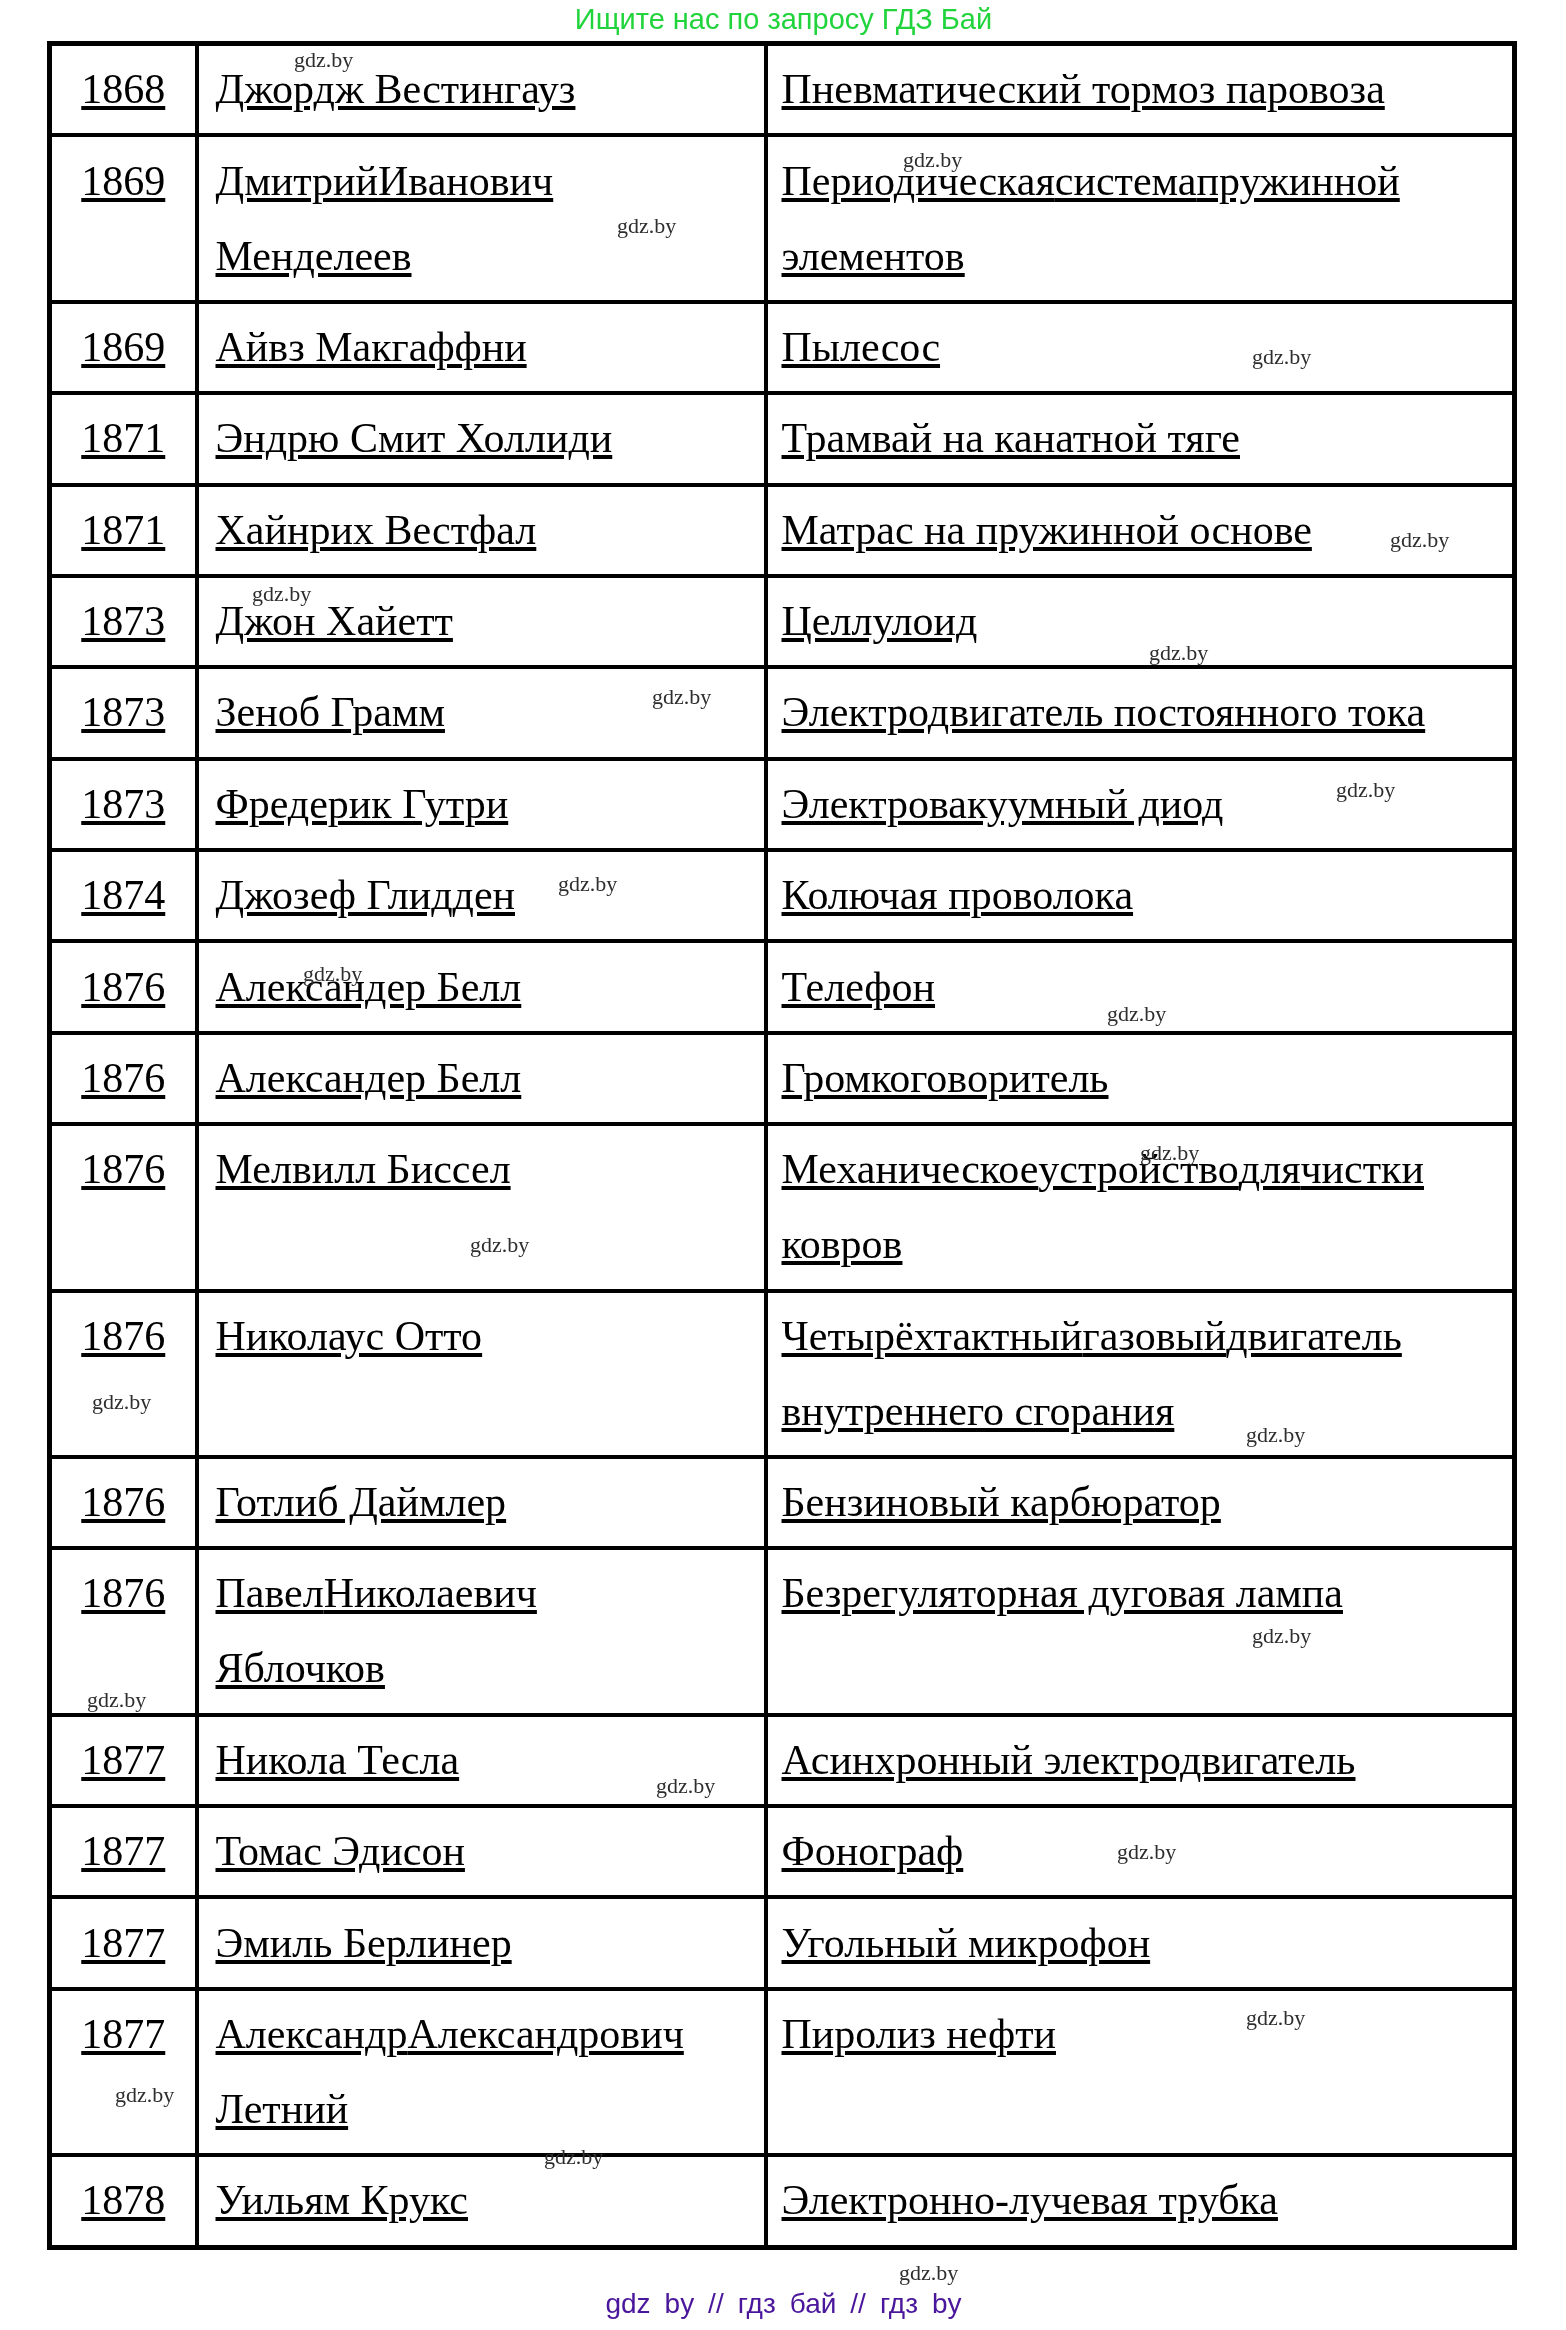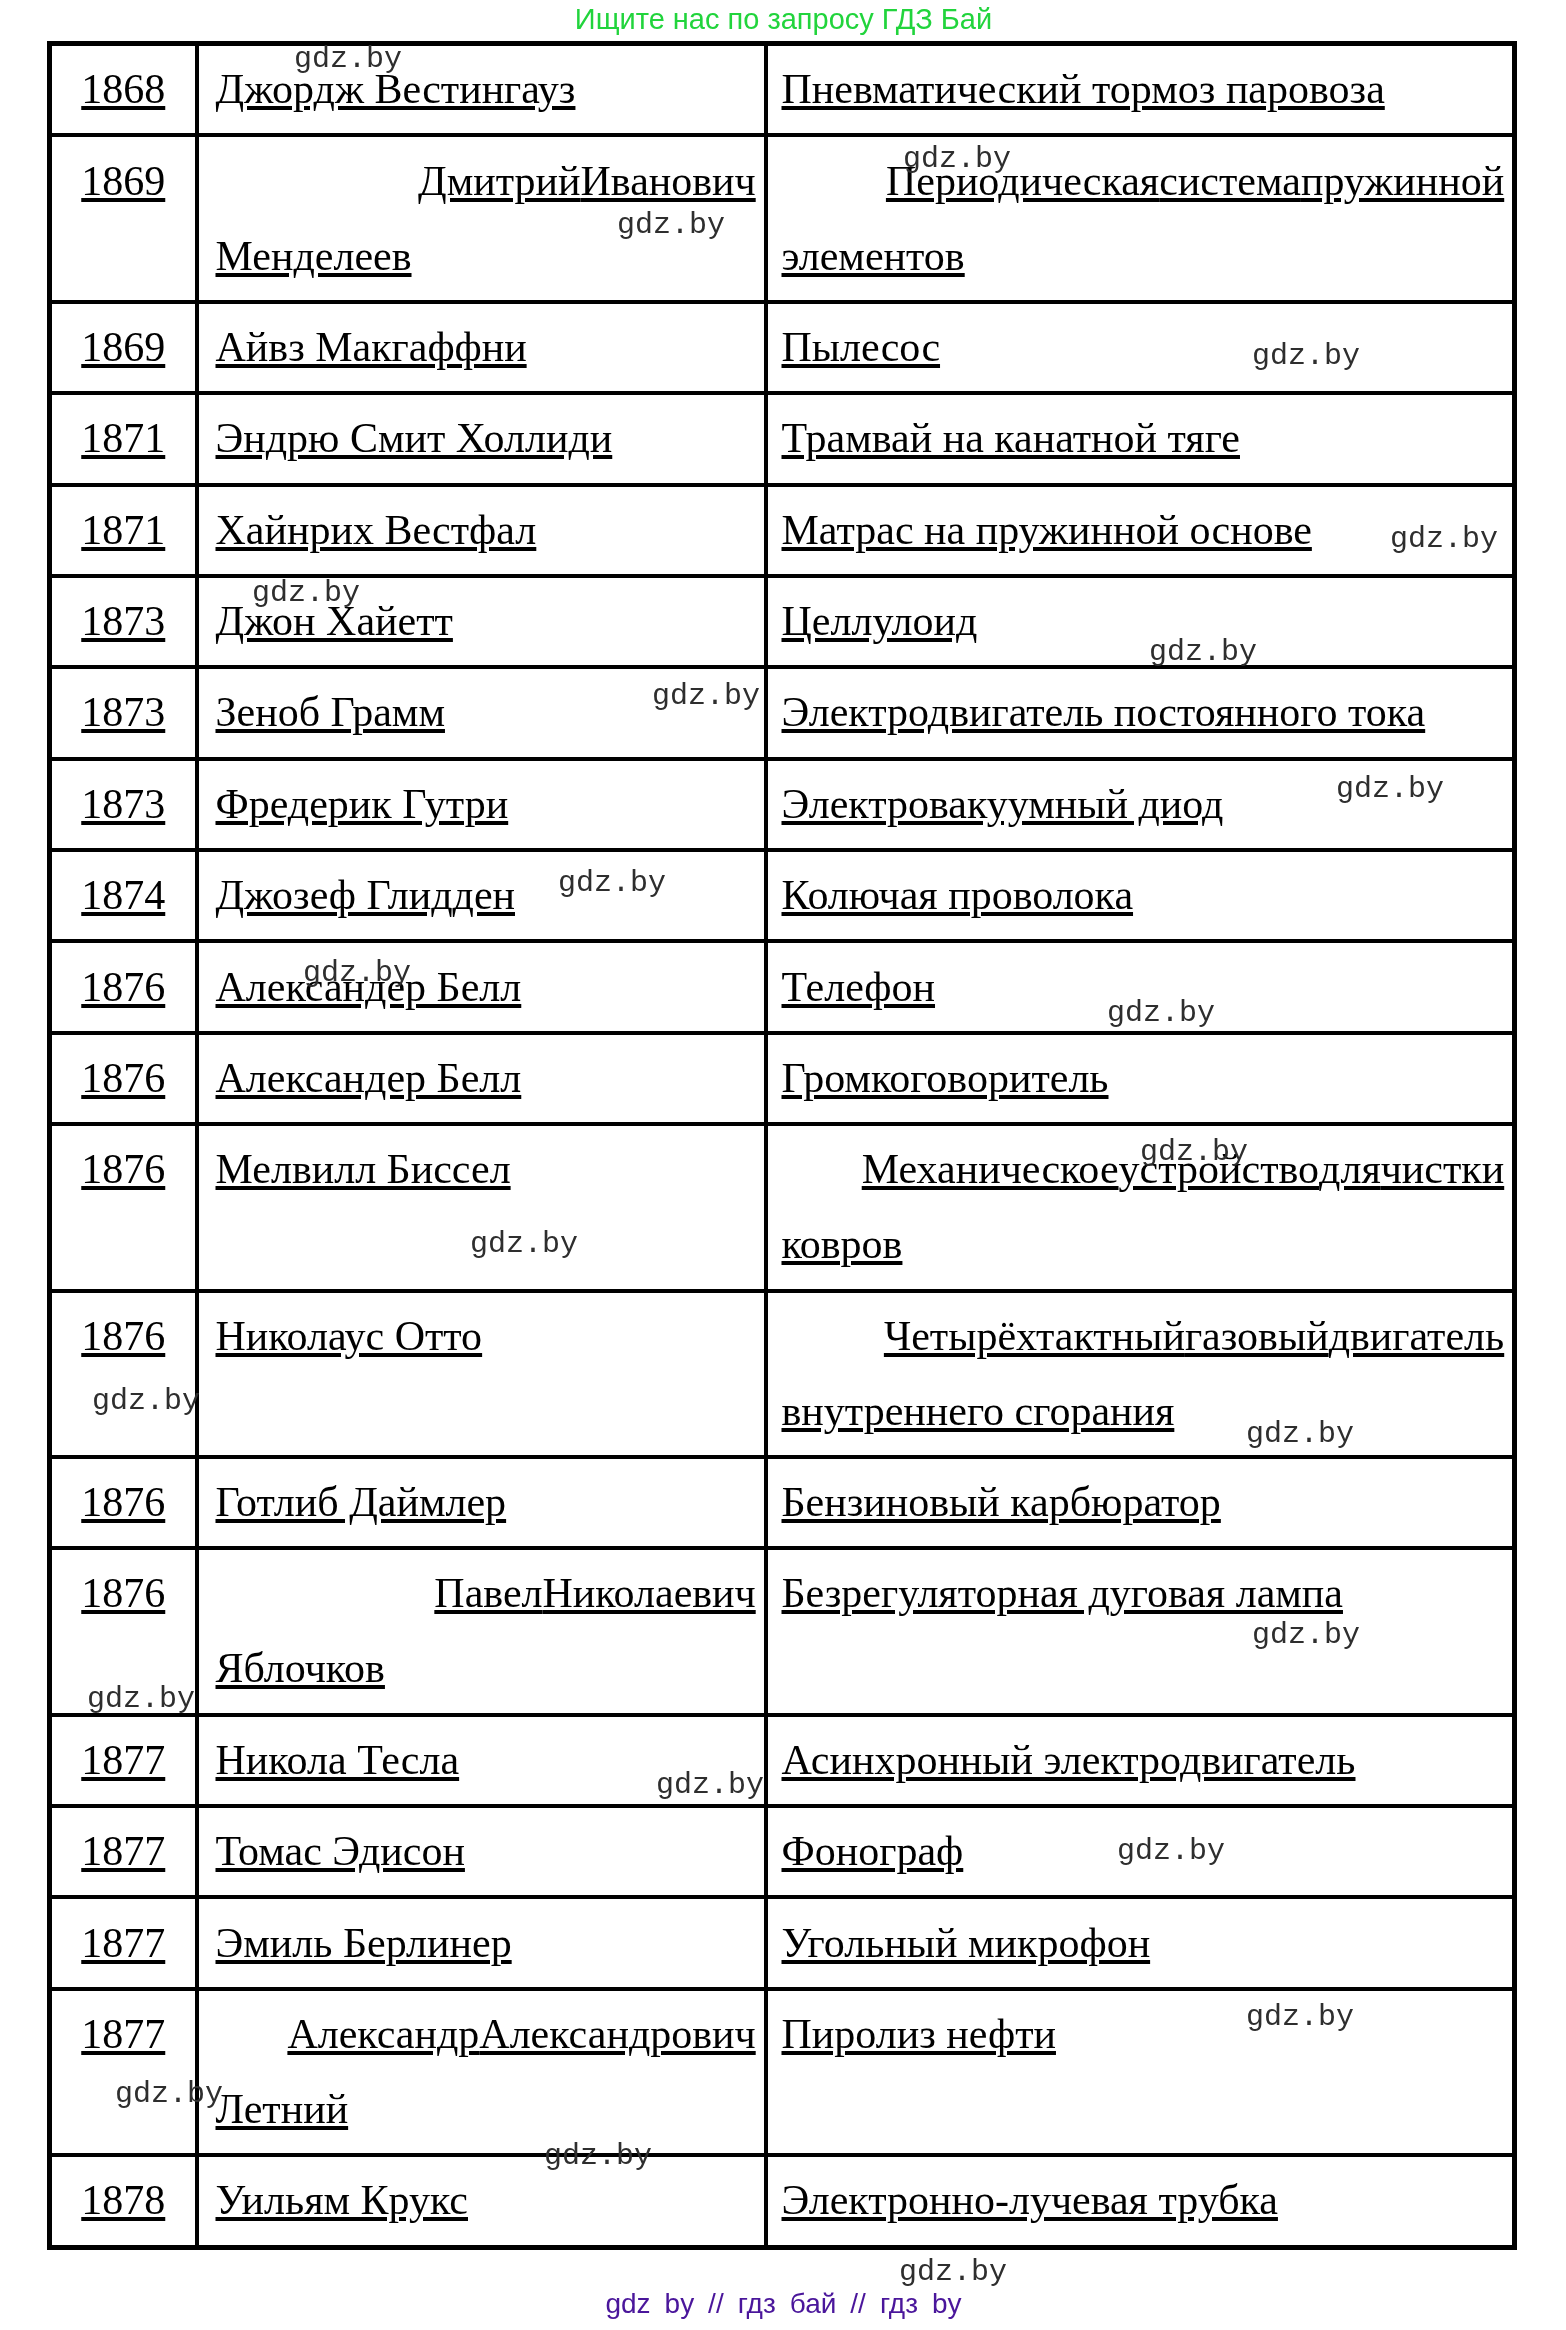--- a/index.html
+++ b/index.html
@@ -41,28 +41,28 @@
   }
   #inv-table td.year{
     text-align:center;
     padding:6.2px 3.1px;
   }
   #inv-table td.invention{padding-left:14px;}
   #inv-table tr.single{height:89px;}
   #inv-table tr.double{height:160px;}
   .line{line-height:75px;}
   .line.justify{
-    display:flex;justify-content:flex-end;
+    display:flex;justify-content:flex-start;
   }
   .line.justify span{white-space:nowrap;}
   
   .wm{
     position:absolute;
-    font-family:Liberation Mono, monospace;
-    font-size:30px;
+    font-family:Liberation Serif, serif;
+    font-size:22px;
     line-height:23px;
     white-space:nowrap;
   }
 </style>
 </head>
 <body>
 
 <div id="page">
 
   <div id="promo-header" style="color: rgb(33, 212, 60);">Ищите нас по запросу ГДЗ Бай</div>

